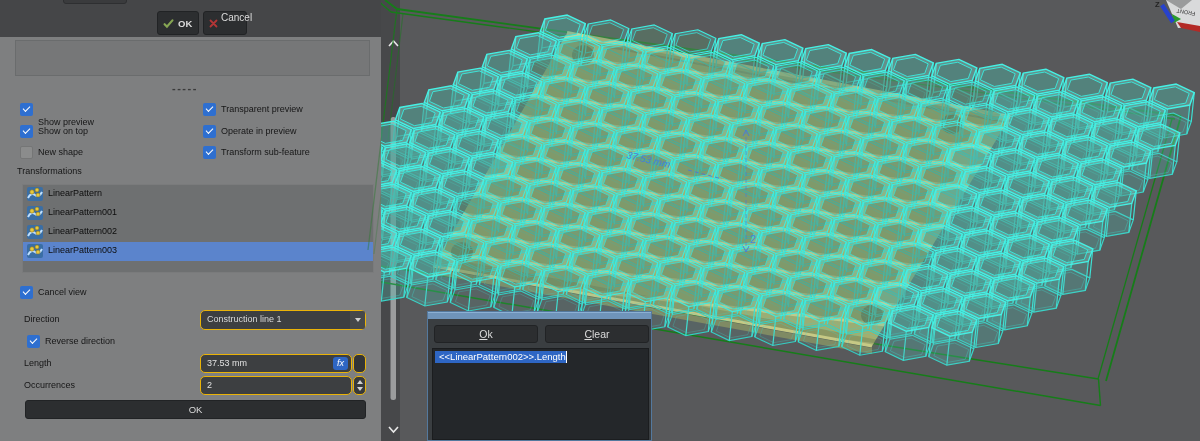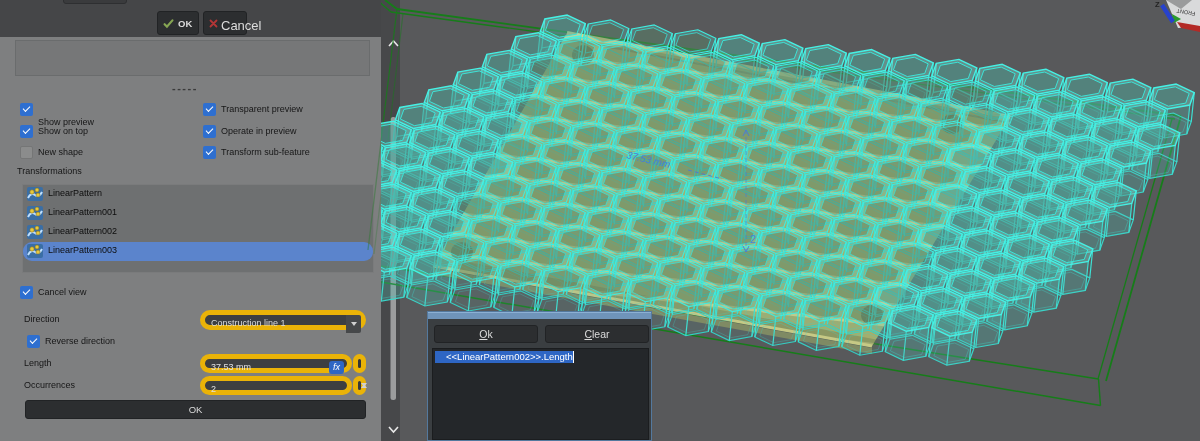--- a/index.html
+++ b/index.html
@@ -1,20 +1,20 @@
 <!DOCTYPE html>
 <html><head><meta charset="utf-8"><style>
 *{margin:0;padding:0;box-sizing:border-box}
 body{width:1200px;height:441px;position:relative;overflow:hidden;font-family:"Liberation Sans",sans-serif;background:#58595b}
 .abs{position:absolute}
 .cb{position:absolute;width:13px;height:13px;border-radius:2px;background:#2e6fd0}
 .cb:after{content:"";position:absolute;left:2.5px;top:3px;width:6px;height:3px;border-left:1.8px solid #fff;border-bottom:1.8px solid #fff;transform:rotate(-45deg)}
 .cbu{position:absolute;width:13px;height:13px;border-radius:2px;background:#8b8c8c;border:1px solid #757676}
 .lbl{position:absolute;font-size:9px;color:#161616;white-space:nowrap}
-.fld{position:absolute;background:#3d3f41;border:5px solid #eab308;border-radius:10px}
+.fld{position:absolute;background:#3d3f41;border:1px solid #eab308;border-radius:5px}
 .btn{position:absolute;background:#2c2e30;border:1px solid #212325;border-radius:3px;color:#dcdcdc;font-size:9.5px}
 .icon16{position:absolute;width:16px;height:16px}
 </style></head><body>
 <svg width="1200" height="441" viewBox="0 0 1200 441" xmlns="http://www.w3.org/2000/svg" style="position:absolute;left:0;top:0">
 <defs>
 <g id="c">
 <path d="M0.48,19.33 L14.40,25.93 L10.92,35.60 L-6.48,38.67 L-20.40,32.07 L-16.92,22.40 Z" fill="none" stroke="#38d8cb" stroke-width="0.7" opacity="0.4"></path>
 <path d="M1.49,16.51 L19.47,25.03 L14.98,37.52 L-7.49,41.49 L-25.47,32.97 L-20.98,20.48 Z" fill="none" stroke="#32d6ca" stroke-width="1.1" opacity="0.95"></path>
 <path d="M22.47,-3.97 L19.47,25.03 M17.98,8.52 L14.98,37.52 M-4.49,12.49 L-7.49,41.49 M-22.47,3.97 L-25.47,32.97 M-17.98,-8.52 L-20.98,20.48" fill="none" stroke="#3ee4d6" stroke-width="1.2"></path>
 <path d="M-22.47,3.97 L-4.49,12.49 L17.98,8.52 L14.98,37.52 L-7.49,41.49 L-25.47,32.97 Z" fill="rgba(90,180,170,0.12)" stroke="none"></path>
@@ -315,21 +315,21 @@
 <div class="abs" style="left:63px;top:-8px;width:64px;height:12px;background:#3a3b3d;border:1px solid #2e2f31;border-radius:0 0 3px 3px"></div>
 <div class="btn" style="left:157px;top:11px;width:42px;height:24px"></div>
 <svg class="abs" width="11" height="11" style="left:163px;top:18px" viewBox="0 0 14 14">
     <path d="M2,8 L5,11 L12,3" fill="none" stroke="#86a653" stroke-width="2.8" stroke-linecap="round"></path>
   </svg>
 <div class="abs" style="left:178px;top:18px;font-size:9.5px;color:#dcdcdc;font-weight:bold">OK</div>
 <div class="btn" style="left:203px;top:11px;width:44px;height:24px"></div>
 <svg class="abs" width="9" height="9" style="left:209px;top:19px" viewBox="0 0 12 12">
     <path d="M2,2 L10,10 M10,2 L2,10" stroke="#b33636" stroke-width="2.4" stroke-linecap="round"></path>
   </svg>
-<div class="abs" style="left:221px;top:18px;font-size:13px;color:#dcdcdc">Cancel</div>
+<div class="abs" style="left:221px;top:12px;font-size:10px;color:#dcdcdc">Cancel</div>
 
 <div class="abs" style="left:0;top:37px;width:381px;height:404px;background:#7e7f80">
   <div class="abs" style="left:15px;top:3px;width:355px;height:36px;background:#767778;border:1px solid #6a6c6d"></div>
   <div class="abs" style="left:172px;top:49px;width:60px;height:8px;font-size:11px;letter-spacing:1.5px;color:#3a3a3a;font-weight:bold;line-height:5px">-----</div>
   <div class="cb" style="left:20px;top:66px"></div>
     <div class="lbl" style="left:38px;top:80px">Show preview</div>
   <div class="cb" style="left:203px;top:66px"></div>
     <div class="lbl" style="left:221px;top:67px">Transparent preview</div>
   <div class="cb" style="left:20px;top:88px"></div>
     <div class="lbl" style="left:38px;top:89px">Show on top</div>
@@ -364,21 +364,21 @@
 <div class="abs" style="left:0;top:38px;width:316px;height:19px;">
         <svg class="icon16" style="left:4px;top:1px" viewBox="0 0 16 16">
           <rect x="0" y="1" width="16" height="14" rx="2" fill="#3a6ea5"></rect>
           <path d="M1,12 Q4,6 8,9 Q12,12 15,6" stroke="#bfe0ff" stroke-width="2" fill="none"></path>
           <circle cx="5" cy="6" r="2.2" fill="#e8c93e" stroke="#8a7420" stroke-width="0.6"></circle>
           <circle cx="10" cy="4" r="2" fill="#e8c93e" stroke="#8a7420" stroke-width="0.6"></circle>
           <circle cx="11" cy="9" r="2" fill="#e8c93e" stroke="#8a7420" stroke-width="0.6"></circle>
         </svg>
         <div class="lbl" style="left:25px;top:3px;color:#0d0d0d">LinearPattern002</div>
       </div>
-<div class="abs" style="left:0;top:57px;width:350px;height:19px;background:#5b84cc;border-radius:9px;">
+<div class="abs" style="left:0;top:57px;width:350px;height:19px;background:#5b84cc;">
         <svg class="icon16" style="left:4px;top:1px" viewBox="0 0 16 16">
           <rect x="0" y="1" width="16" height="14" rx="2" fill="#3a6ea5"></rect>
           <path d="M1,12 Q4,6 8,9 Q12,12 15,6" stroke="#bfe0ff" stroke-width="2" fill="none"></path>
           <circle cx="5" cy="6" r="2.2" fill="#e8c93e" stroke="#8a7420" stroke-width="0.6"></circle>
           <circle cx="10" cy="4" r="2" fill="#e8c93e" stroke="#8a7420" stroke-width="0.6"></circle>
           <circle cx="11" cy="9" r="2" fill="#e8c93e" stroke="#8a7420" stroke-width="0.6"></circle>
         </svg>
         <div class="lbl" style="left:25px;top:3px;color:#0d0d0d">LinearPattern003</div>
       </div>
   </div>
@@ -414,14 +414,14 @@
       <path d="M397,9 L368,250" stroke-width="1.3" opacity="0.45"></path>
       <path d="M403,14 L374,254" stroke-width="1.2" opacity="0.3"></path>
     </g>
   </svg>
 
 <div class="abs" style="left:427px;top:311px;width:225px;height:130px;background:#3a3e41;border:1px solid #54799e">
   <div class="abs" style="left:0;top:0;width:223px;height:7px;background:#6f94ba;border-top:1px solid #8cb0d4"></div>
   <div class="btn" style="left:6px;top:13px;width:104px;height:18px;line-height:16px;font-size:10.5px;text-align:center"><u>O</u>k</div>
   <div class="btn" style="left:117px;top:13px;width:104px;height:18px;line-height:16px;font-size:10.5px;text-align:center"><u>C</u>lear</div>
   <div class="abs" style="left:4px;top:36px;width:217px;height:92px;background:#24272a;border:1px solid #1b1d1f">
-     <span style="position:absolute;left:2px;top:2px;font-size:9.5px;color:#fff;background:#2e66c4;border-right:1.5px solid #fff;padding:0 0 1px 11px">&lt;&lt;LinearPattern002&gt;&gt;.Length</span>
+     <span style="position:absolute;left:2px;top:2px;font-size:9.5px;color:#fff;background:#2e66c4;border-right:1.5px solid #fff;padding:0 0 1px 4px">&lt;&lt;LinearPattern002&gt;&gt;.Length</span>
   </div>
 </div>
 </body></html>

